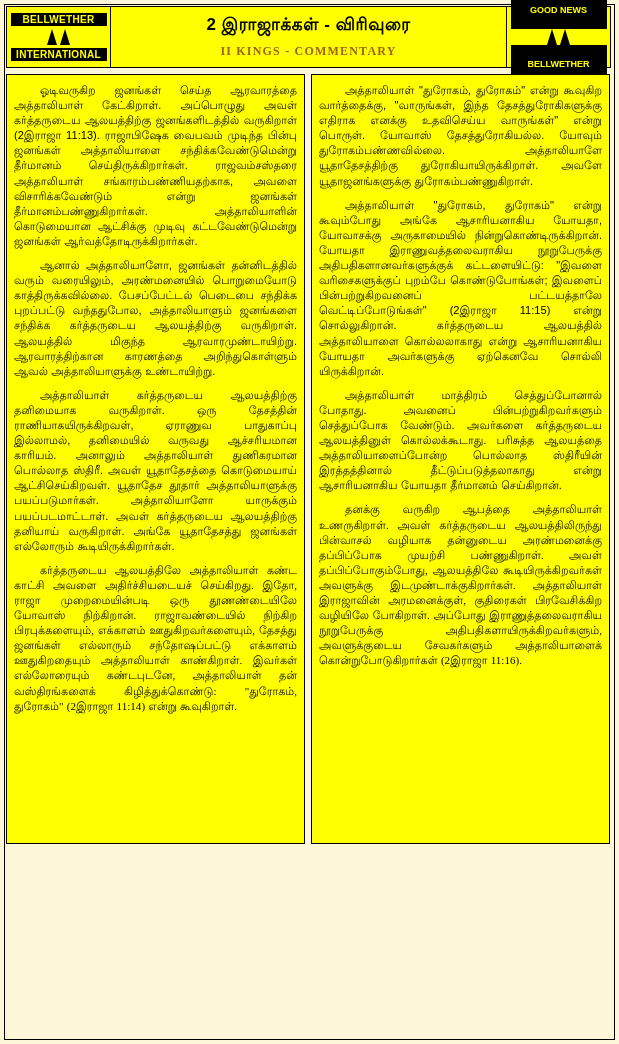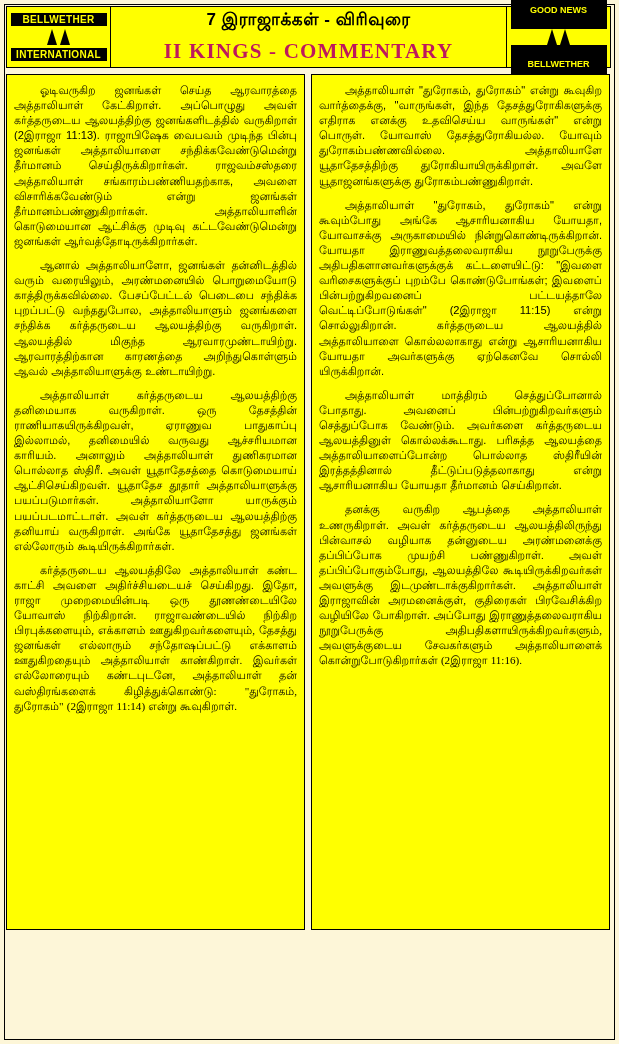--- a/index.html
+++ b/index.html
@@ -98,33 +98,33 @@
     justify-content: center;
   }
   .title-tamil {
     font-size: 17px;
     font-weight: bold;
     color: #000;
     letter-spacing: 0.5px;
     margin-bottom: 8px;
   }
   .title-english {
-    font-size: 21px;
+    font-size: 12px;
     font-weight: bold;
-    color: #be185d;
+    color: #a16207;
     letter-spacing: 1.2px;
     font-family: "Liberation Serif", serif;
   }
   
   .columns {
     position: absolute;
     left: 6px;
     top: 74px;
     width: 605px;
-    height: 856px;
+    height: 770px;
     display: flex;
     gap: 6px;
   }
   .col {
     width: 299px;
     background: #ffff00;
     border: 1px solid #000;
     box-sizing: border-box;
     padding: 8px 7px 6px 7px;
     overflow: hidden;
@@ -154,21 +154,21 @@
     <div class="logo-box">
       <div class="logo-line">BELLWETHER</div>
       <div class="logo-mid">
         <div class="torch"></div>
         <div class="torch"></div>
       </div>
       <div class="logo-line">INTERNATIONAL</div>
     </div>
 
     <div class="header-titles">
-      <div class="title-tamil">7 இராஜாக்கள்  -  விரிவுரை</div>
+      <div class="title-tamil">2 இராஜாக்கள்  -  விரிவுரை</div>
       <div class="title-english">II KINGS  -  COMMENTARY</div>
     </div>
 
     <div class="logo-box right">
       <div class="logo-pub-black">GOOD NEWS</div>
       <div class="logo-mid">
         <div class="torch"></div>
         <div class="torch"></div>
       </div>
       <div class="logo-pub-black">BELLWETHER</div>

